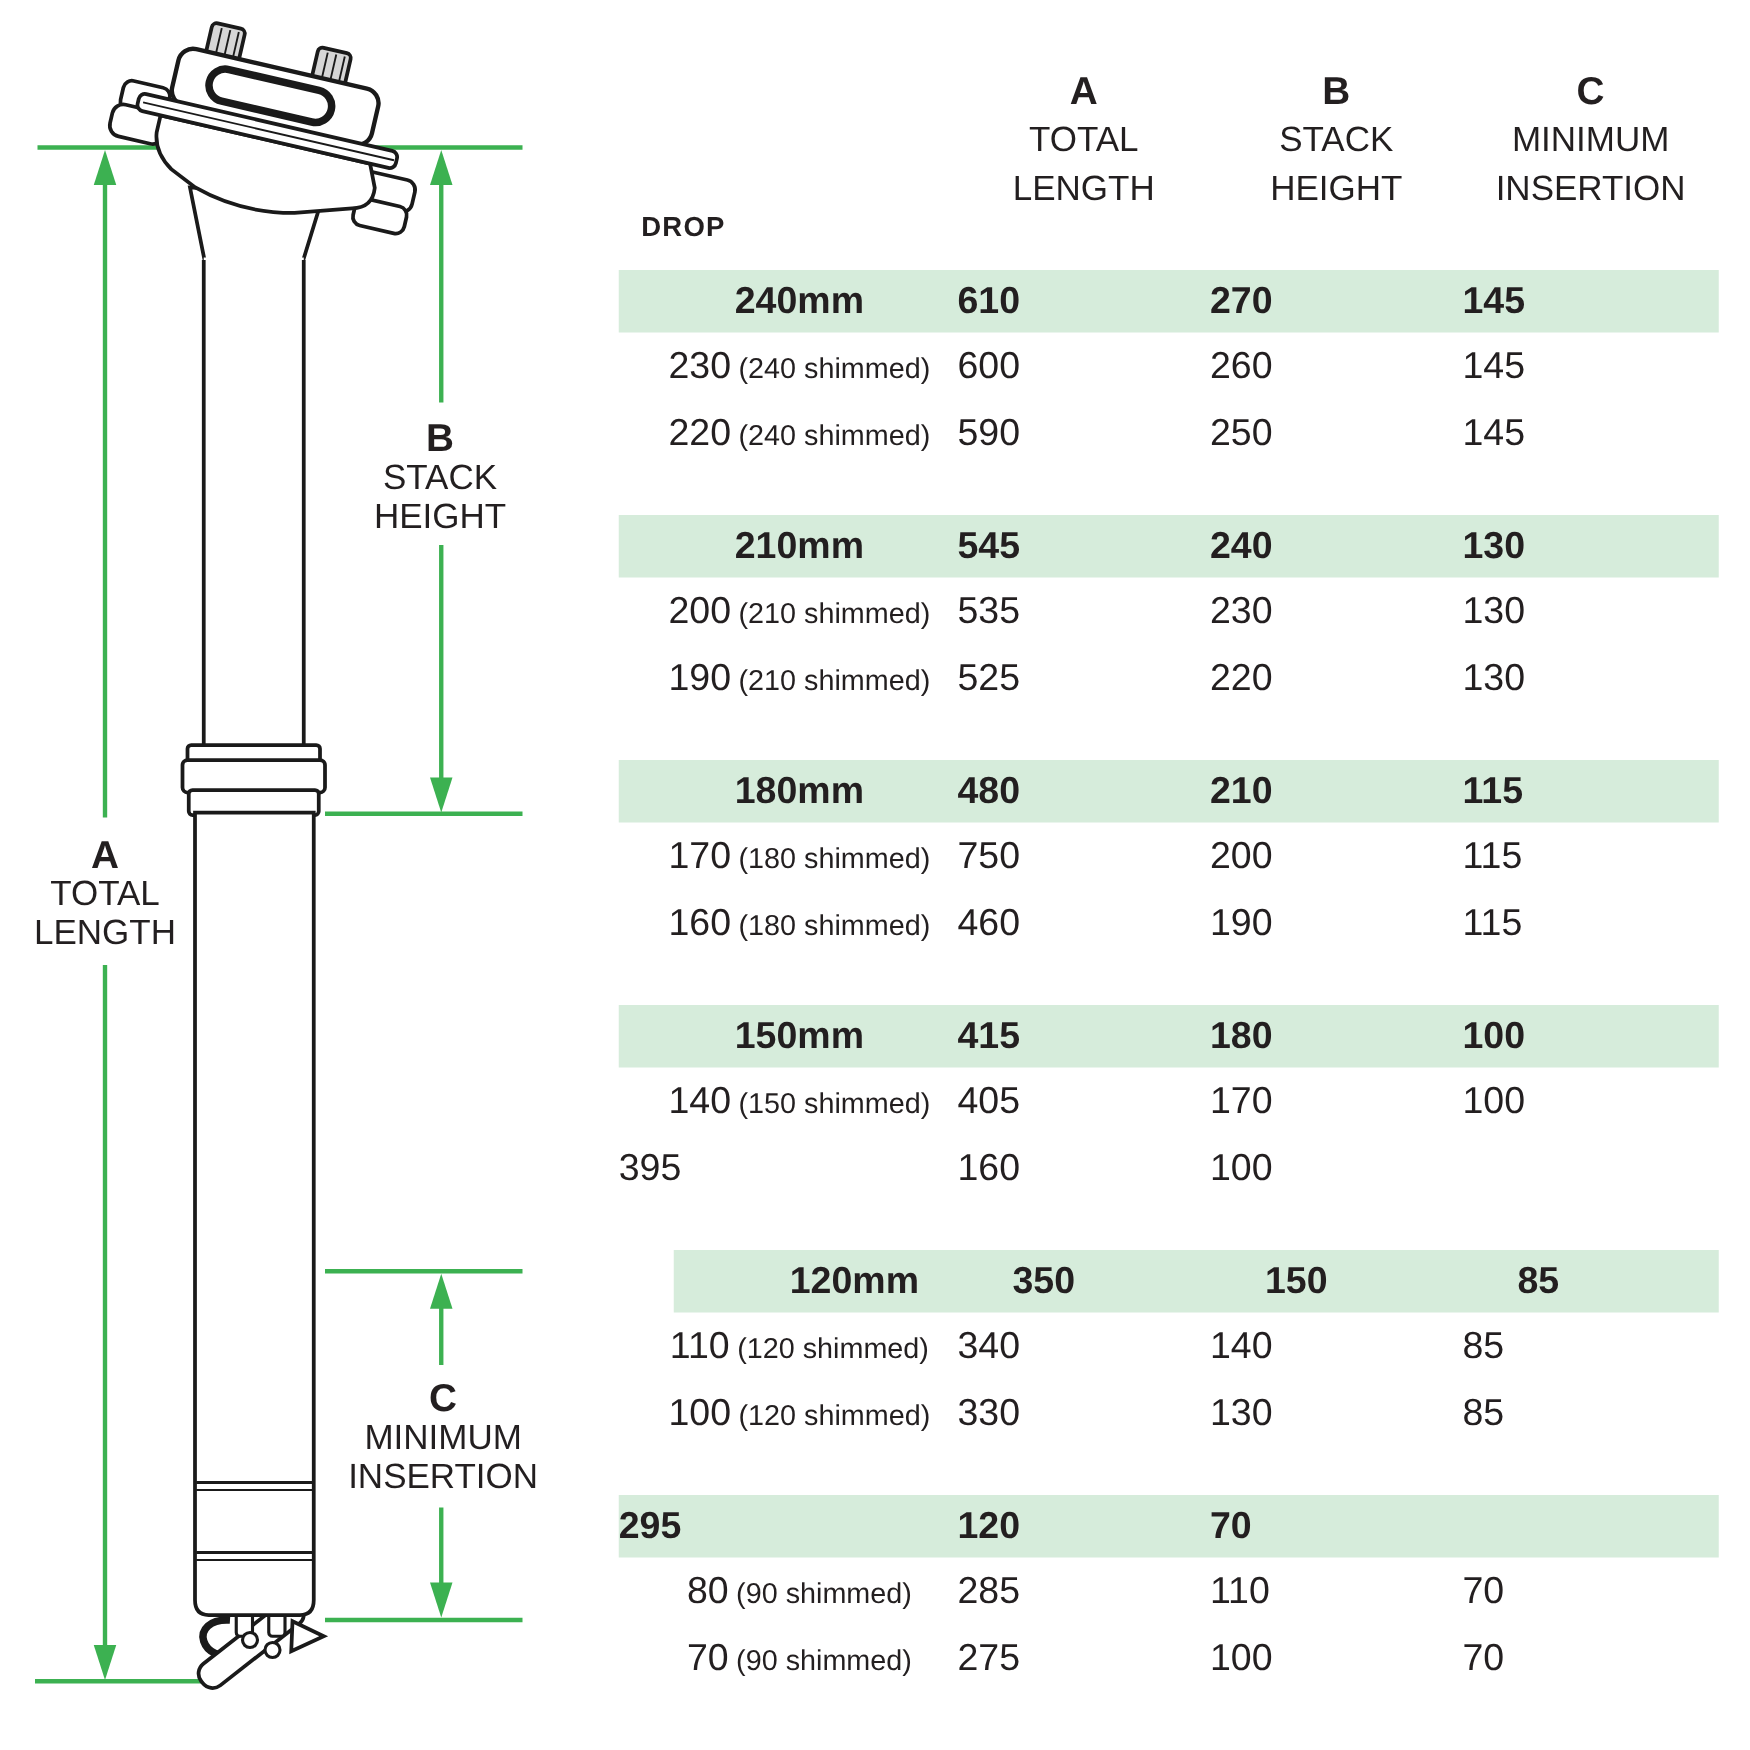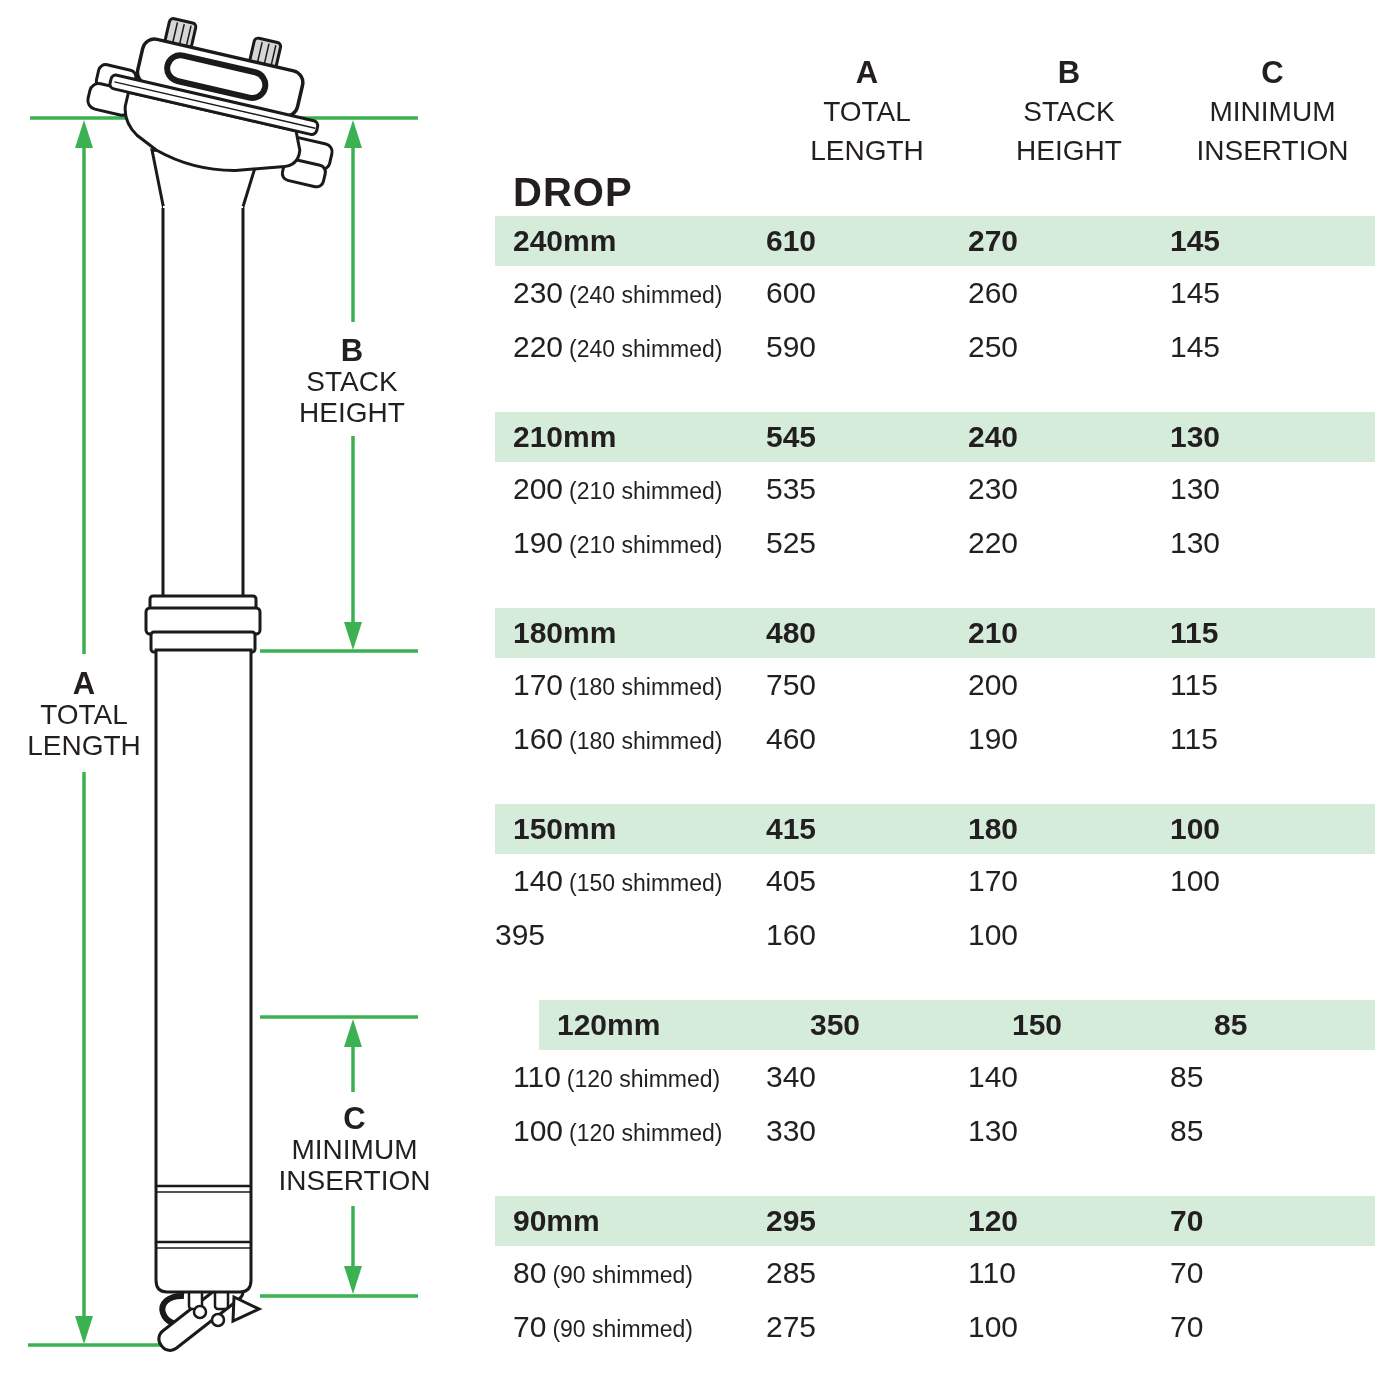--- a/index.html
+++ b/index.html
@@ -14,27 +14,27 @@
   #label-a{left:14px;top:668px;width:140px;}
   #label-b{left:277px;top:335px;width:150px;}
   #label-c{left:262px;top:1103px;width:185px;}
   
   .spec-table{position:absolute;left:495px;top:40px;width:880px;}
   .thead,.row{display:grid;grid-template-columns:271px 202px 202px 205px;}
   .thead{height:176px;}
   .th{text-align:center;font-size:28px;line-height:39px;padding-top:13px;}
   .th .letter{font-weight:bold;font-size:31px;}
   .th-drop{display:flex;align-items:flex-end;justify-content:flex-start;
-           padding-left:18px;padding-bottom:1px;font-weight:bold;font-size:40px;letter-spacing:1px;}
+           padding-left:18px;padding-bottom:21px;font-weight:bold;font-size:22px;letter-spacing:1px;}
   .group + .group{margin-top:38px;}
   .row{align-items:center;}
   .row.primary{height:50px;background:var(--hl,#d6ecdb);font-weight:bold;}
   .row.shim{height:54px;}
   .cell{font-size:30px;}
-  .cell.drop{padding-left:18px;}
+  .cell.drop{padding-left:18px;text-align:center;}
   .cell.num{text-align:left;}
   .note{font-size:23px;margin-left:6px;}
 </style>
 </head>
 <body>
 
 <svg id="diagram-svg" width="470" height="1400" viewBox="0 0 470 1400">
 
   <g stroke="#3cb151" stroke-width="3.5" fill="#3cb151">
     <line x1="30" y1="118" x2="418" y2="118"></line>
@@ -268,21 +268,20 @@
     <div class="row shim">
       <div class="cell drop"><span>100</span><span class="note">(120 shimmed)</span></div>
       <div class="cell num">330</div>
       <div class="cell num">130</div>
       <div class="cell num">85</div>
     </div>
   </div>
 
   <div class="group">
     <div class="row primary" style="background: rgb(214, 236, 219);">
-      <div class="cell drop">90mm</div>
       <div class="cell num">295</div>
       <div class="cell num">120</div>
       <div class="cell num">70</div>
     </div>
     <div class="row shim">
       <div class="cell drop"><span>80</span><span class="note">(90 shimmed)</span></div>
       <div class="cell num">285</div>
       <div class="cell num">110</div>
       <div class="cell num">70</div>
     </div>

